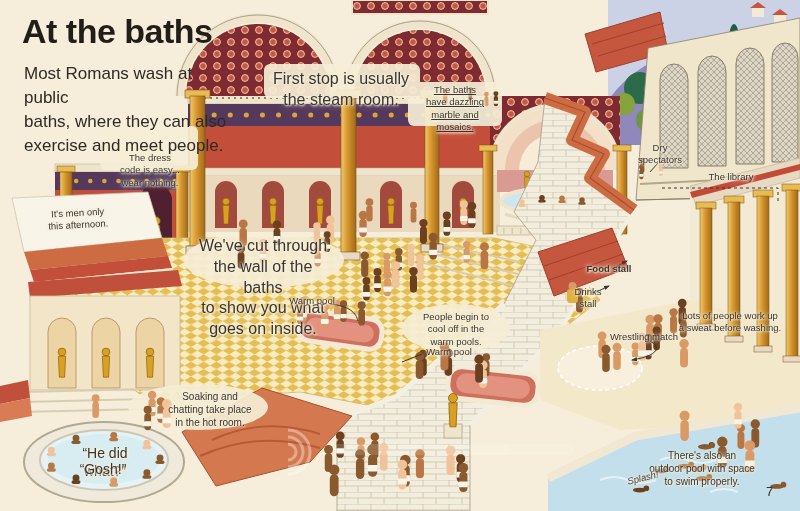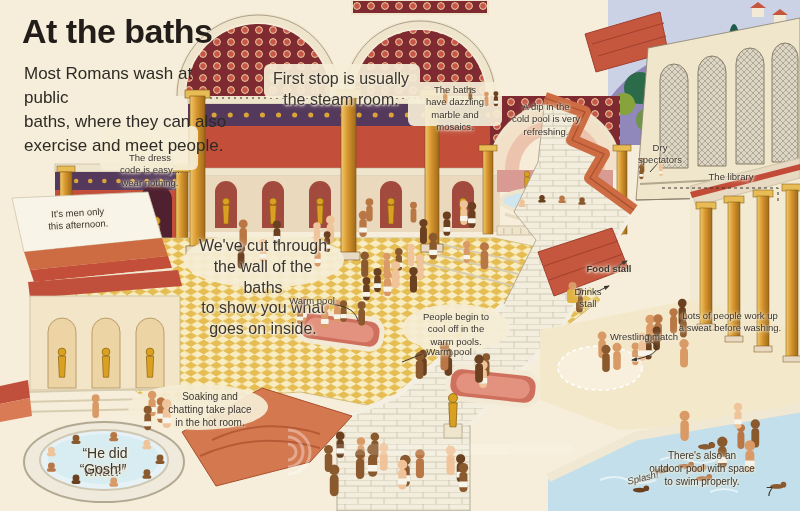--- a/index.html
+++ b/index.html
@@ -550,27 +550,24 @@
   </g>
 </svg>
 
 <div id="title">At the baths</div>
 <div id="intro">Most Romans wash at public
 baths, where they can also
 exercise and meet people.</div>
 
 <div class="lbl big" style="left:266px;top:69px;width:150px;">First stop is usually
 the steam room.</div>
-<div class="lbl sm" style="left:412px;top:84px;width:86px;">The baths
+<div class="lbl sm" style="left:412px;top:84px;width:86px;text-decoration:underline;">The baths
 have dazzling
 marble and
 mosaics.</div>
-<div class="lbl sm" style="left:494px;top:101px;width:104px;">A dip in the
-cold pool is very
-refreshing.</div>
 <div class="lbl sm" style="left:106px;top:131px;width:88px;margin-top:21px;">The dress
 code is easy...
 wear nothing.</div>
 <div class="lbl sm rot-m3" style="left:30px;top:207px;width:96px;">It's men only
 this afternoon.</div>
 <div class="lbl big" style="left:192px;top:236px;width:142px;">We've cut through
 the wall of the baths
 to show you what
 goes on inside.</div>
 <div class="lbl sm" style="left:276px;top:295px;width:72px;">Warm pool</div>

